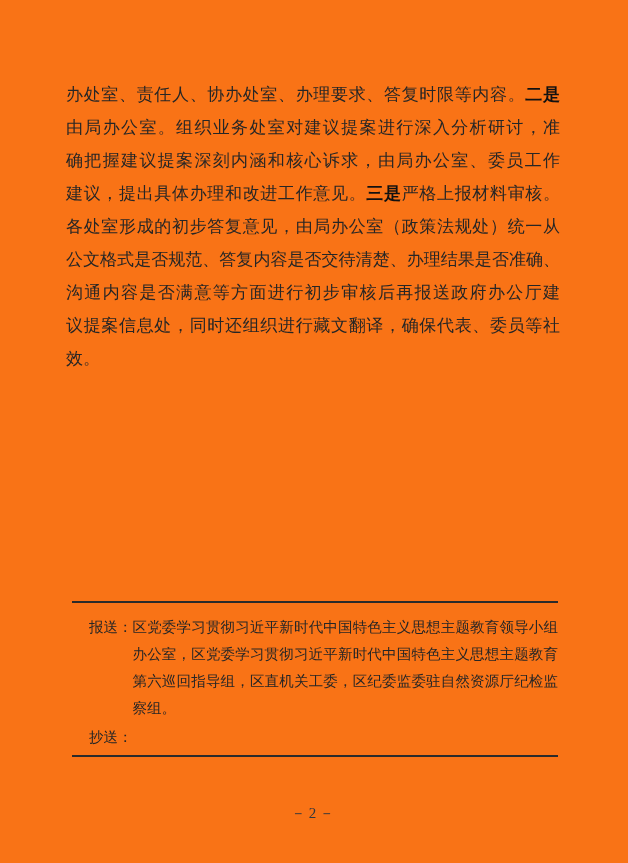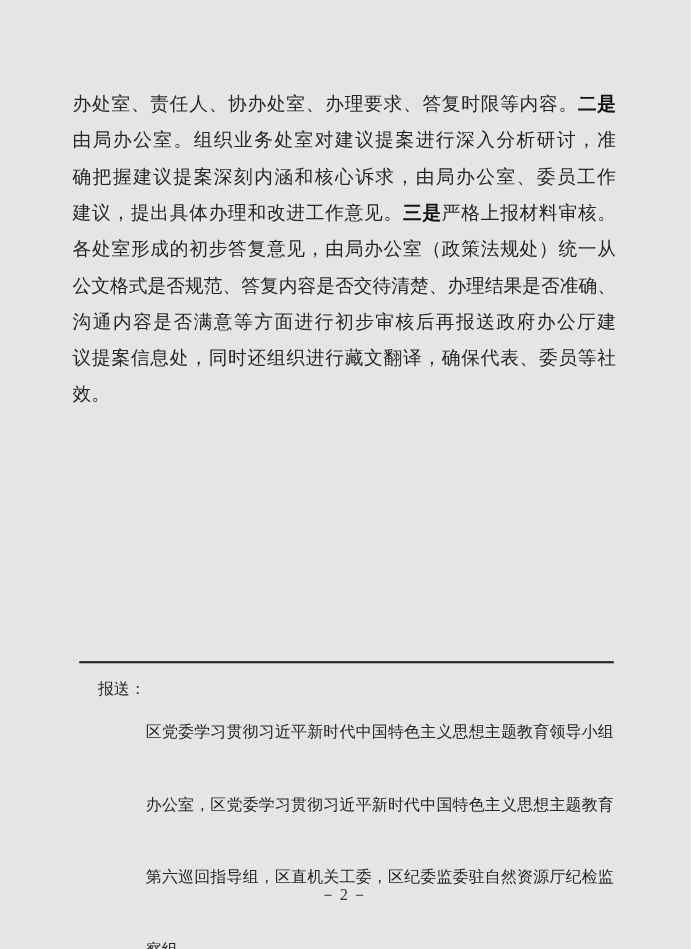--- a/index.html
+++ b/index.html
@@ -4,21 +4,21 @@
 <style>
   html, body {
     margin: 0;
     padding: 0;
     background: #ffffff;
   }
   .page {
     position: relative;
     width: 628px;
     height: 863px;
-    background: #e5e5e5;
+    background: #f97316;
     font-family: "Liberation Serif", "DejaVu Serif", serif;
     color: #262626;
     overflow: hidden;
   }
   
   .body-text {
     position: absolute;
     left: 66px;
     top: 78px;
     width: 494px;
@@ -67,21 +67,20 @@
   .dist-lines {
     flex: 1 1 auto;
     min-width: 0;
   }
   .dist-line {
     height: 27px;
     line-height: 27px;
     text-align: justify;
     text-align-last: justify;
     white-space: nowrap;
-    margin-top: 39px;
   }
   .dist-line.last {
     text-align-last: left;
     white-space: normal;
   }
   .copy-row {
     margin-top: 2px;
   }
   
   .page-number {

